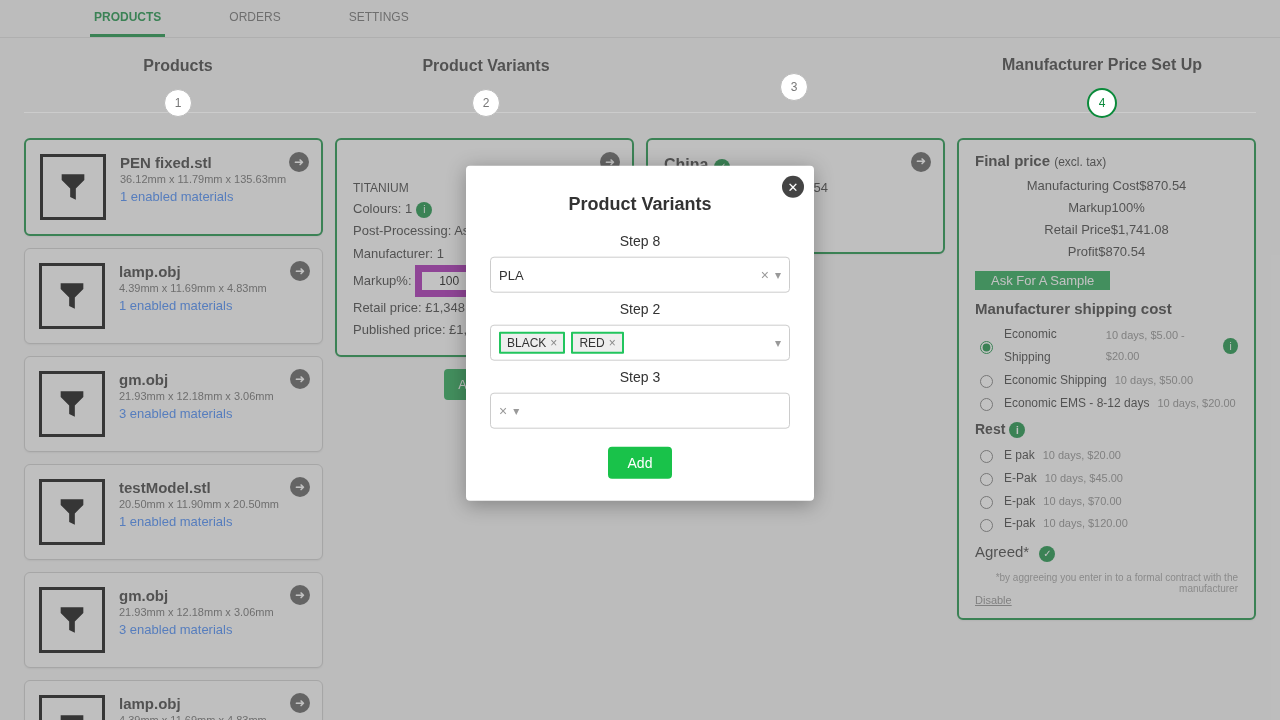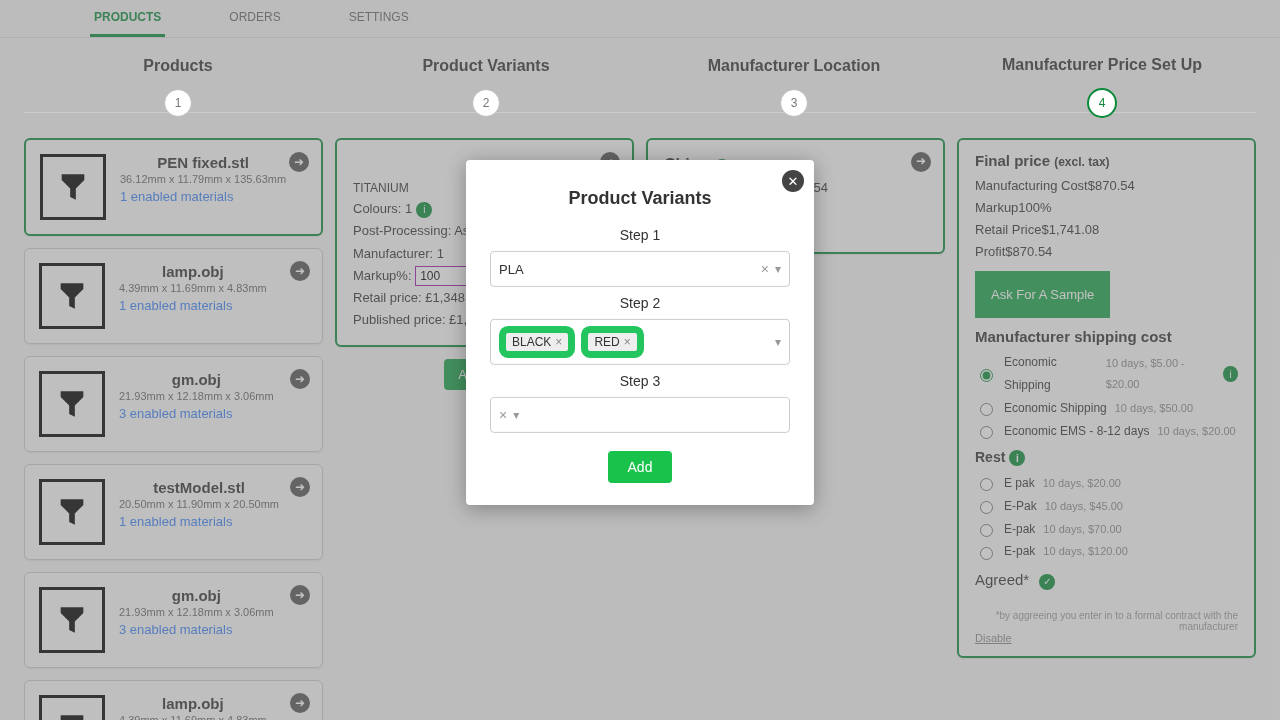--- a/index.html
+++ b/index.html
@@ -12,74 +12,74 @@
   .step-circle{width:26px;height:26px;border:1px solid #bbb;border-radius:50%;display:inline-flex;align-items:center;justify-content:center;font-size:12px;color:#777;background:#fff;position:relative;z-index:2;}
   .step-circle.active{border:2px solid #0a8a3a;color:#0a8a3a;}
   .step-line{position:absolute;top:74px;left:24px;right:24px;height:1px;background:#ccc;z-index:1;}
   .cols{display:flex;gap:12px;padding:12px 24px;}
   .col{flex:1;display:flex;flex-direction:column;gap:12px;}
   .card{border:1px solid #ccc;border-radius:6px;background:#fafafa;box-shadow:0 1px 2px rgba(0,0,0,.08);position:relative;}
   .card.sel{border:2px solid #0a8a3a;}
   .prod{display:flex;gap:14px;padding:14px;}
   .thumb{width:60px;height:60px;border:3px solid #000;display:flex;align-items:center;justify-content:center;}
   .thumb svg{width:34px;height:34px;}
-  .pinfo .name{font-weight:700;font-size:15px;margin-bottom:2px;text-align:center;}
+  .pinfo .name{font-weight:700;font-size:15px;margin-bottom:2px;}
   .pinfo .dim{font-size:11px;color:#666;margin-bottom:4px;}
   .pinfo .mats{font-size:13px;color:#3b82f6;}
   .corner{position:absolute;top:12px;right:12px;width:20px;height:20px;border-radius:50%;background:#555;color:#fff;display:flex;align-items:center;justify-content:center;font-size:12px;}
   .variant{padding:14px 16px;font-size:13px;line-height:1.7;}
   .variant .title{font-weight:400;font-size:12px;margin-top:24px;}
   .info-badge{display:inline-flex;width:16px;height:16px;border-radius:50%;background:#0a8a3a;color:#fff;align-items:center;justify-content:center;font-size:10px;margin-left:4px;}
-  .markup-input{width:50px;border:1px solid #a21caf;padding:2px 4px;font-size:12px;}
+  .markup-input{width:50px;border:7px solid #a21caf;padding:2px 17px;font-size:12px;}
   .addnew{align-self:center;background:#19a24a;color:#fff;border:none;border-radius:4px;padding:8px 14px;font-size:13px;cursor:pointer;}
   .loc{padding:12px 16px;font-size:13px;line-height:1.6;}
   .loc .title{font-weight:700;font-size:16px;}
   .check{display:inline-flex;width:16px;height:16px;border-radius:50%;background:#0a8a3a;color:#fff;align-items:center;justify-content:center;font-size:10px;margin-left:6px;}
   .price{padding:12px 16px;font-size:13px;}
   .price .title{font-weight:700;font-size:15px;margin-bottom:6px;}
-  .price .excl{font-weight:700;font-size:12px;}
-  .kv{display:flex;justify-content:flex-start;line-height:1.7;}
-  .sample{display:block;margin:8px 0;background:#19a24a;color:#fff;border:none;padding:16px 16px;font-size:13px;cursor:pointer;}
+  .price .excl{font-weight:400;font-size:12px;}
+  .kv{display:flex;justify-content:center;line-height:1.7;}
+  .sample{display:block;margin:8px 0;background:#19a24a;color:#fff;border:none;padding:2px 16px;font-size:13px;cursor:pointer;}
   .ship-title{font-weight:700;font-size:15px;margin:10px 0 6px;}
   .region{font-weight:700;font-size:14px;margin:6px 0;}
   .unsel{font-weight:400;font-size:12px;color:#888;text-decoration:underline;margin-left:6px;cursor:pointer;}
   .radio-row{display:flex;align-items:center;gap:8px;font-size:12px;line-height:1.9;}
   .radio-row input{accent-color:#0a8a3a;}
   .small{font-size:11px;color:#888;}
   .agree{text-align:left;margin-top:8px;font-size:15px;}
-  .fine{font-size:10px;color:#999;text-align:right;margin-top:20px;}
+  .fine{font-size:10px;color:#999;text-align:right;margin-top:10px;}
   .disable{font-size:11px;color:#888;text-decoration:underline;cursor:pointer;}
   
   .overlay{position:absolute;inset:0;background:rgba(120,120,120,.45);}
   .modal{position:absolute;left:50%;top:50%;transform:translate(-50%,-58%);width:300px;background:#fff;border-radius:4px;box-shadow:0 4px 20px rgba(0,0,0,.3);padding:22px 24px;}
   .modal h2{text-align:center;font-size:18px;margin:6px 0 18px;}
   .close{position:absolute;top:10px;right:10px;width:22px;height:22px;border-radius:50%;background:#444;color:#fff;display:flex;align-items:center;justify-content:center;font-size:13px;cursor:pointer;}
   .mstep{text-align:center;font-size:14px;margin:8px 0;}
   .select{border:1px solid #ccc;border-radius:4px;padding:6px 8px;display:flex;align-items:center;gap:6px;position:relative;min-height:22px;}
   .select .val{flex:1;font-size:13px;}
   .select .x{color:#999;cursor:pointer;font-size:14px;}
   .select .caret{color:#999;font-size:12px;}
-  .chip{background:#eee;border:7px solid #22c55e;border-radius:9px;padding:2px 6px;font-size:12px;display:inline-flex;align-items:center;gap:4px;}
+  .chip{background:#eee;border:2px solid #22c55e;border-radius:1px;padding:2px 6px;font-size:12px;display:inline-flex;align-items:center;gap:4px;}
   .chip .cx{color:#888;cursor:pointer;}
   .modal .add{display:block;margin:18px auto 0;background:#19c24a;color:#fff;border:none;border-radius:4px;padding:8px 20px;font-size:14px;cursor:pointer;}
 </style>
 </head>
 <body>
 
 <div class="tabs" id="tabs">
     <div class="tab active">PRODUCTS</div>
     <div class="tab">ORDERS</div>
     <div class="tab">SETTINGS</div>
   </div>
 
 <div class="stepper">
   <div class="step-line"></div>
   <div class="step-col"><div class="step-title">Products</div><div class="step-circle">1</div></div>
   <div class="step-col"><div class="step-title">Product Variants</div><div class="step-circle">2</div></div>
-  <div class="step-col"><div class="step-title">Manufacturer Location</div><div class="step-circle">3</div></div>
+  <div class="step-col"><div class="step-circle">3</div></div>
   <div class="step-col"><div class="step-title">Manufacturer Price Set Up</div><div class="step-circle active">4</div></div>
 </div>
 
 <div class="cols">
   <div class="col" id="products-col">
       <div class="card sel">
         <div class="corner">➜</div>
         <div class="prod">
           <div class="thumb">
             <svg viewBox="0 0 24 24">
@@ -261,21 +261,21 @@
       <div class="fine">*by aggreeing you enter in to a formal contract with the manufacturer</div>
       <div class="disable">Disable</div>
     </div>
   </div>
 </div>
 
 <div class="overlay"></div>
 <div class="modal">
   <div class="close">✕</div>
   <h2>Product Variants</h2>
-  <div class="mstep">Step 1</div>
+  <div class="mstep">Step 8</div>
   <div class="select">
     <span class="val">PLA</span>
     <span class="x">×</span>
     <span class="caret">▾</span>
   </div>
   <div class="mstep">Step 2</div>
   <div class="select">
     <span class="chip">
         <span>BLACK</span>
         <span class="cx">×</span>

